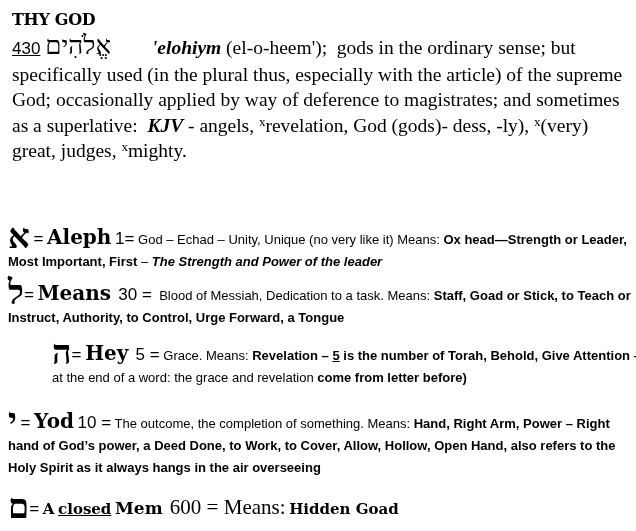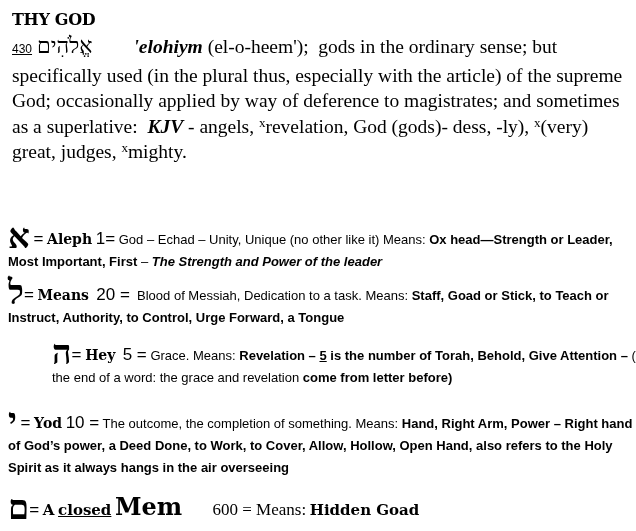--- a/index.html
+++ b/index.html
@@ -6,38 +6,38 @@
     body { width: 636px; height: 531px; overflow: hidden; position: relative; color: #000; }
     .page { position: absolute; left: 0; top: 0; width: 636px; height: 531px; text-decoration: underline; }
     .title {
       position: absolute; left: 12px; top: 10px;
       font-family: "DejaVu Serif", serif; font-weight: bold; font-size: 16px; letter-spacing: -0.3px;
     }
     .entry {
       position: absolute; left: 12px; top: 33px; width: 620px;
       font-family: "Liberation Serif", serif; font-size: 19.5px; line-height: 25.5px;
     }
-    .strong-num { font-family: "Liberation Sans", sans-serif; font-size: 12px; text-decoration: underline; }
-    .heb-word { font-family: "DejaVu Serif", serif; font-size: 22px; }
+    .strong-num { font-family: "Liberation Sans", sans-serif; font-size: 17px; text-decoration: underline; }
+    .heb-word { font-family: "DejaVu Serif", serif; font-size: 26px; }
     .translit { font-weight: bold; font-style: italic; margin-left: 36px; }
     .kjv { font-weight: bold; font-style: italic; }
     sup.x { font-size: 13px; vertical-align: 6px; line-height: 0; }
     .letter-row {
       position: absolute; left: 8px; width: 628px;
       font-family: "Liberation Sans", sans-serif; font-size: 13px; line-height: 22px;
     }
     .heb-letter { font-family: "DejaVu Serif", serif; font-size: 34px; font-weight: bold; vertical-align: -4px; line-height: 20px; }
     .eq { font-size: 17px; }
-    .letter-name { font-family: "DejaVu Serif", serif; font-weight: bold; font-size: 14px; }
+    .letter-name { font-family: "DejaVu Serif", serif; font-weight: bold; font-size: 20px; }
     .num { font-size: 17px; }
     .b { font-weight: bold; }
     .bi { font-weight: bold; font-style: italic; text-align: right; }
     .u { text-decoration: underline; }
-    .serif { font-family: "Liberation Serif", serif; font-size: 17px; margin-left: 23px; }
-    .mem-name { font-family: "DejaVu Serif", serif; font-weight: bold; font-size: 24px; text-align: center; }
+    .serif { font-family: "Liberation Serif", serif; font-size: 21px; }
+    .mem-name { font-family: "DejaVu Serif", serif; font-weight: bold; font-size: 17px; text-align: center; }
     .bold-serif { font-family: "DejaVu Serif", serif; font-weight: bold; font-size: 15px; }
   </style>
 </head>
 <body>
 
 <div class="page">
 
   <div class="title">THY GOD</div>
 
   <div class="entry">
@@ -47,28 +47,28 @@
     <span>(el-o-heem');</span>&nbsp;
     <span>gods in the ordinary sense; but specifically used (in the plural thus, especially with the article) of the supreme God; occasionally applied by way of deference to magistrates; and sometimes as a superlative:</span>&nbsp;
     <span class="kjv">KJV</span><span> - angels, </span><sup class="x">x</sup><span>revelation, God (gods)- dess, -ly), </span><sup class="x">x</sup><span>(very) great, judges, </span><sup class="x">x</sup><span>mighty.</span>
   </div>
 
   <div class="letter-row" style="top:226px;">
     <span class="heb-letter">א</span>
     <span class="eq">=</span>
     <span class="letter-name">Aleph</span>
     <span class="num">1=</span>
-    <span>God – Echad – Unity, Unique (no other like it) Means:</span>
+    <span>God – Echad – Unity, Unique (no very like it) Means:</span>
     <span class="b">Ox head—Strength or Leader, Most Important, First</span><span> – </span><span class="bi">The Strength and Power of the leader</span>
   </div>
 
   <div class="letter-row" style="top:282px;">
     <span class="heb-letter">ל</span><span class="eq">=</span>
     <span class="letter-name">Means</span>&nbsp;
-    <span class="num">20 =</span>&nbsp;
+    <span class="num">30 =</span>&nbsp;
     <span>Blood of Messiah, Dedication to a task.  Means:</span>
     <span class="b">Staff, Goad or Stick, to Teach or Instruct, Authority, to Control, Urge Forward, a Tongue</span>
   </div>
 
   <div class="letter-row" style="top:342px;margin-left:44px;">
     <span class="heb-letter">ה</span><span class="eq">=</span>
     <span class="letter-name">Hey</span>&nbsp;
     <span class="num">5 =</span>
     <span>Grace.  Means:</span>
     <span class="b">Revelation – </span><span class="b u">5</span><span class="b"> is the number of Torah, Behold, Give Attention</span>

